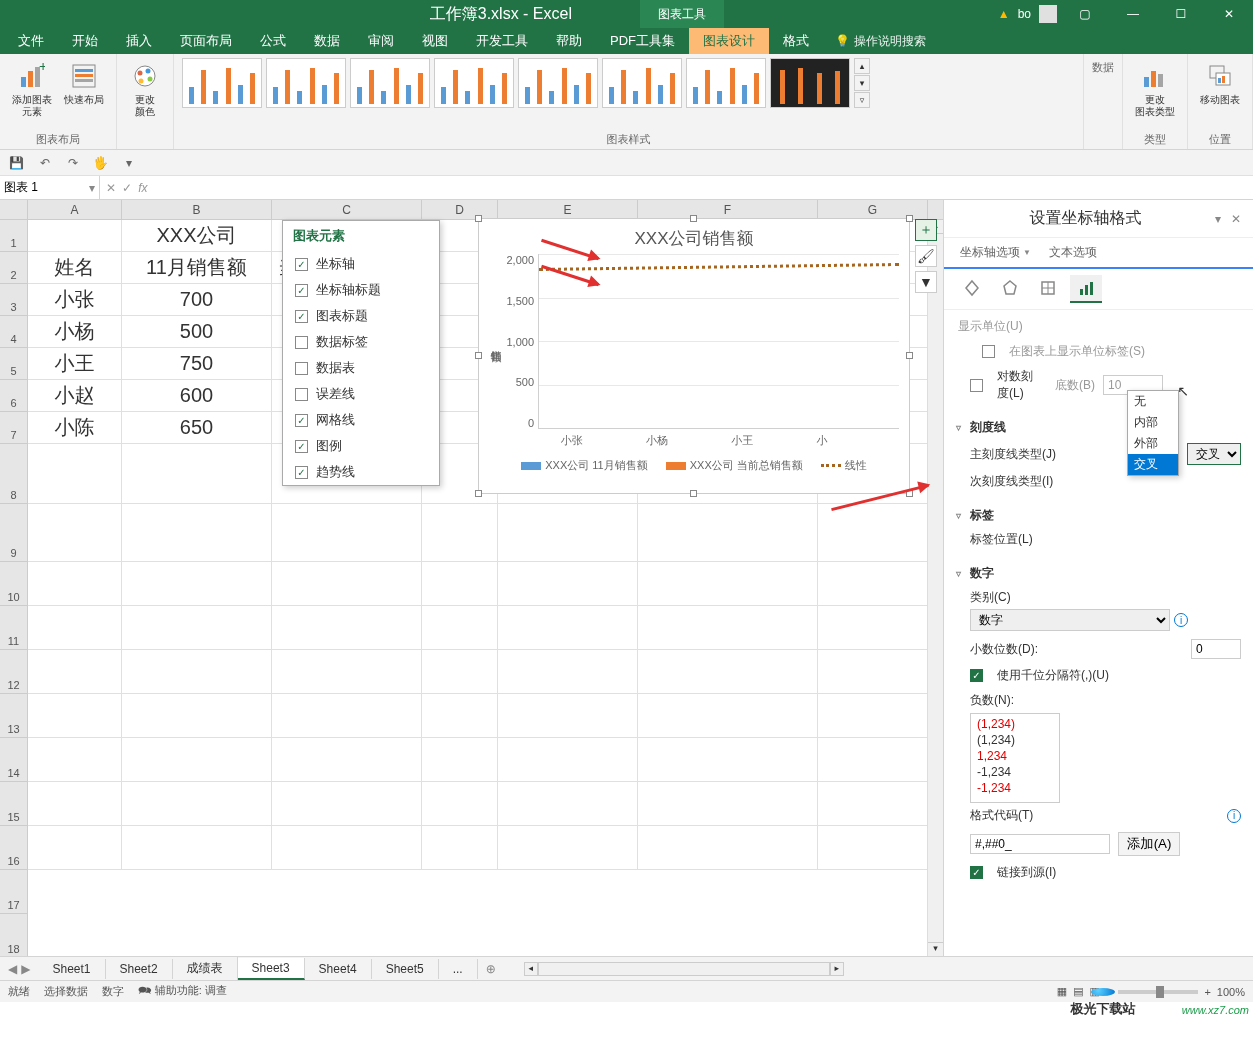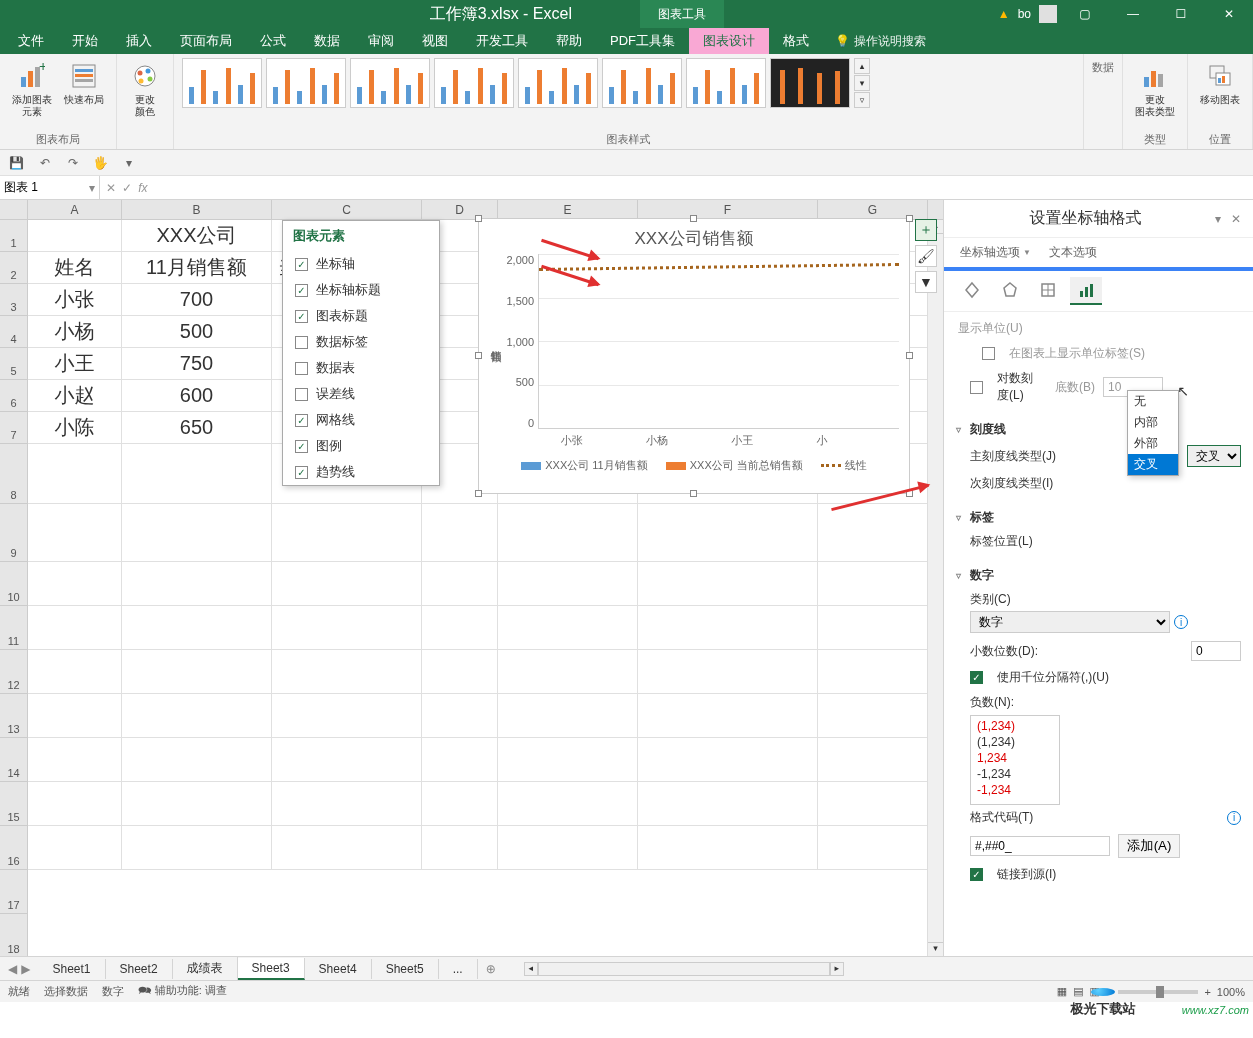--- a/index.html
+++ b/index.html
@@ -10,21 +10,21 @@
 .titlebar .title { flex: 1; text-align: center; font-size: 16px; }
 .titlebar .right { display: flex; align-items: center; gap: 8px; }
 .titlebar .right .user-pic { width: 18px; height: 18px; background: #e0e0e0; }
 .titlebar .winbtn { width: 40px; height: 28px; display: flex; align-items: center; justify-content: center; cursor: pointer; }
 .titlebar .contextual { position: absolute; left: 640px; top: 0; background: #2a8754; height: 28px; padding: 0 18px; display: flex; align-items: center; font-size: 12px; }
 .warn-icon { color: #ffb900; font-weight: bold; }
 
 
 .ribbon-tabs { background: #217346; color: #fff; height: 26px; display: flex; align-items: stretch; padding-left: 4px; }
 .ribbon-tabs .tab { padding: 0 14px; display: flex; align-items: center; font-size: 13px; cursor: pointer; }
-.ribbon-tabs .tab.active { background: #f9a8d4; color: #217346; }
+.ribbon-tabs .tab.active { background: #fdba74; color: #217346; }
 .ribbon-tabs .tell-me { display: flex; align-items: center; gap: 4px; padding: 0 12px; font-size: 12px; opacity: 0.9; }
 
 
 .ribbon { background: #f3f3f3; border-bottom: 1px solid #d4d4d4; height: 96px; display: flex; }
 .ribbon-group { border-right: 1px solid #e0e0e0; padding: 4px 8px 2px 8px; display: flex; flex-direction: column; }
 .ribbon-group .controls { flex: 1; display: flex; align-items: flex-start; gap: 4px; }
 .ribbon-group .label { text-align: center; font-size: 11px; color: #666; padding-top: 2px; }
 .rbtn { display: flex; flex-direction: column; align-items: center; justify-content: center; padding: 2px 4px; cursor: pointer; min-width: 40px; }
 .rbtn .icon { width: 32px; height: 32px; display: flex; align-items: center; justify-content: center; }
 .rbtn .lbl { font-size: 10px; text-align: center; line-height: 1.2; margin-top: 2px; }
@@ -96,21 +96,21 @@
 .chart-legend .sw { width: 20px; height: 8px; }
 
 
 .red-arrow { position: absolute; width: 60px; height: 3px; background: #e03030; z-index: 30; }
 .red-arrow::after { content: ''; position: absolute; right: -2px; top: -5px; width: 0; height: 0; border-left: 12px solid #e03030; border-top: 6px solid transparent; border-bottom: 6px solid transparent; }
 
 
 .format-pane { width: 310px; border-left: 1px solid #d4d4d4; background: #fff; display: flex; flex-direction: column; overflow: hidden; }
 .fp-header { display: flex; align-items: center; padding: 8px 12px; border-bottom: 1px solid #eee; }
 .fp-header .title { font-size: 16px; font-weight: 500; flex: 1; text-align: center; }
-.fp-tabs { display: flex; gap: 18px; padding: 6px 16px; font-size: 12px; color: #666; border-bottom: 4px solid #3b82f6; }
+.fp-tabs { display: flex; gap: 18px; padding: 6px 16px; font-size: 12px; color: #666; border-bottom: 2px solid #3b82f6; }
 .fp-tabs .t { cursor: pointer; display: flex; align-items: center; gap: 3px; }
 .fp-icons { display: flex; gap: 6px; padding: 6px 12px; border-bottom: 1px solid #eee; }
 .fp-icons .ic { width: 32px; height: 28px; display: flex; align-items: center; justify-content: center; cursor: pointer; border-bottom: 2px solid transparent; }
 .fp-icons .ic.active { border-bottom-color: #217346; background: #f0f0f0; }
 .fp-body { flex: 1; overflow-y: auto; padding: 4px 12px 12px 12px; font-size: 12px; }
 .fp-section { margin-top: 10px; }
 .fp-section .sec-hdr { display: flex; align-items: center; gap: 4px; font-weight: bold; cursor: pointer; padding: 3px 0; }
 .fp-section .sec-hdr .chev { font-size: 10px; color: #888; width: 10px; }
 .fp-row { display: flex; align-items: center; padding: 4px 0 4px 14px; gap: 8px; }
 .fp-row label { flex: 1; }

